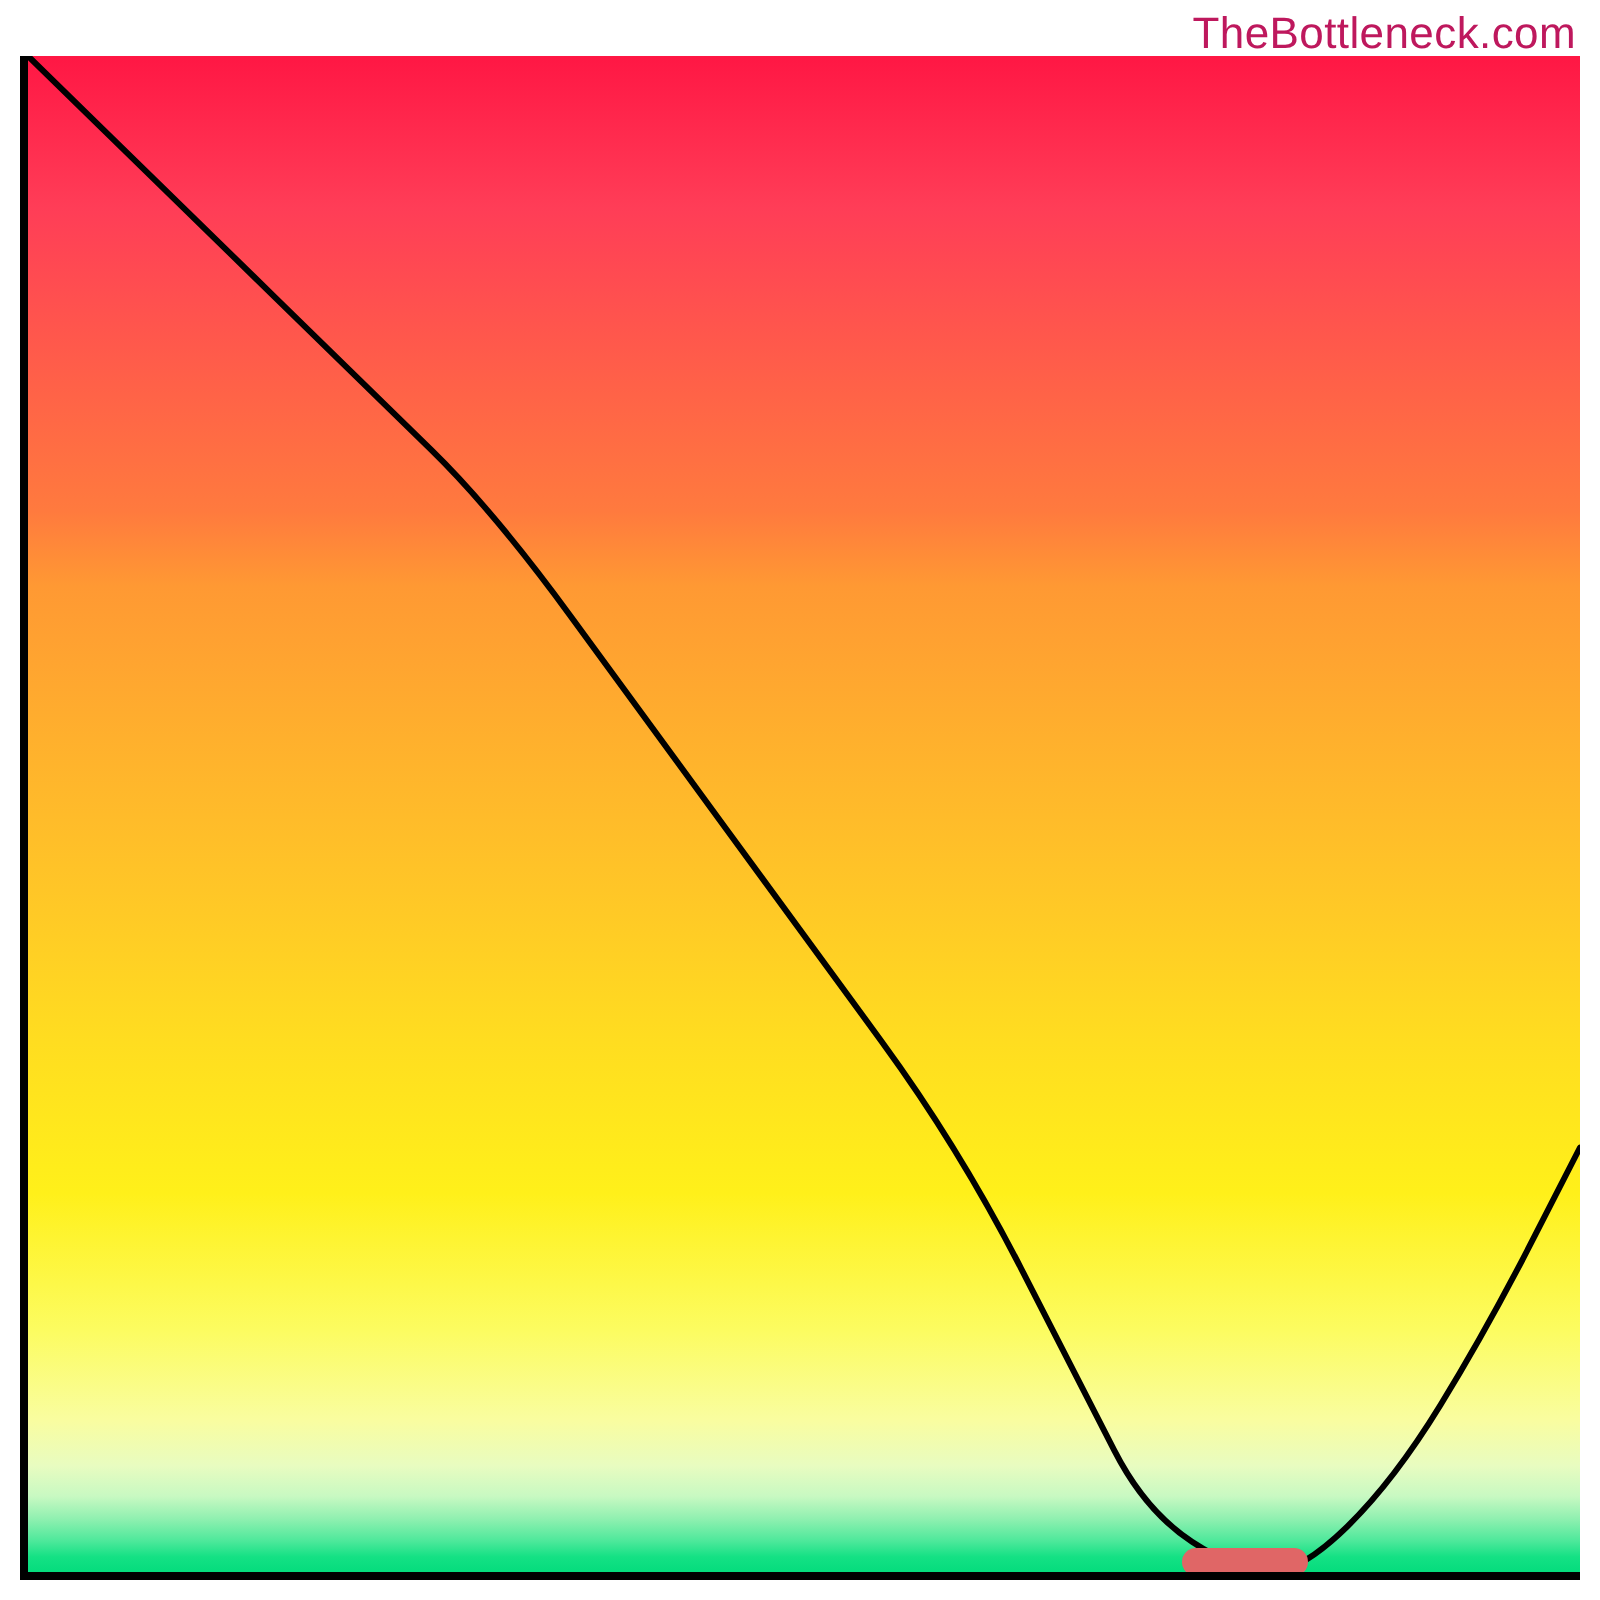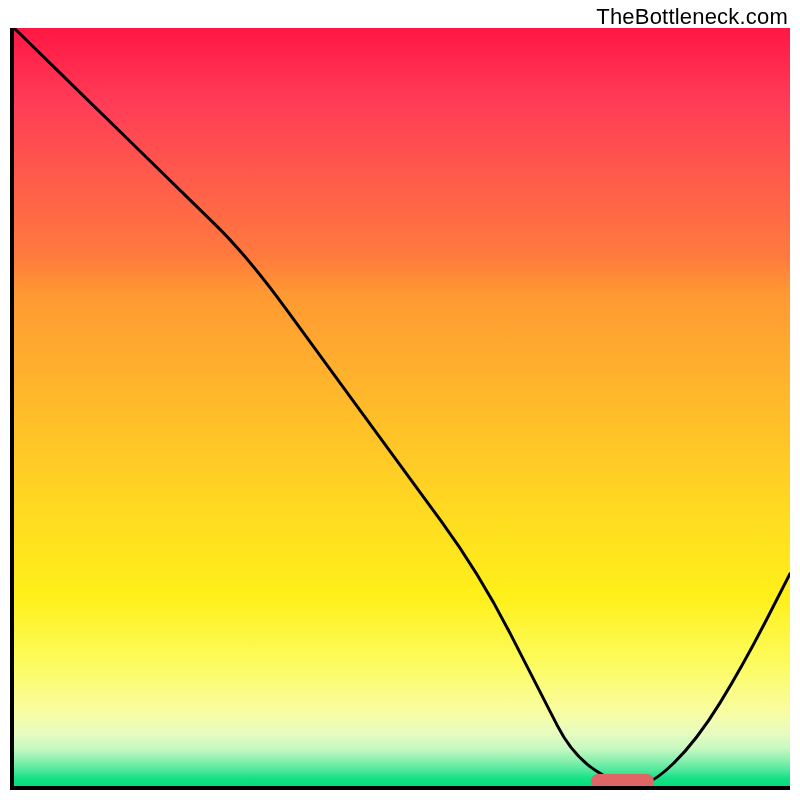--- a/index.html
+++ b/index.html
@@ -16,21 +16,21 @@
     position: relative;
     width: 800px;
     height: 800px;
   }
 
   .watermark {
     position: absolute;
     top: 4px;
     right: 12px;
     font-size: 22px;
-    color: #000000;
+    color: #be185d;
     font-weight: 500;
     letter-spacing: 0.2px;
     z-index: 10;
   }
 
   .plot-frame {
     position: absolute;
     left: 10px;
     top: 28px;
     width: 780px;

